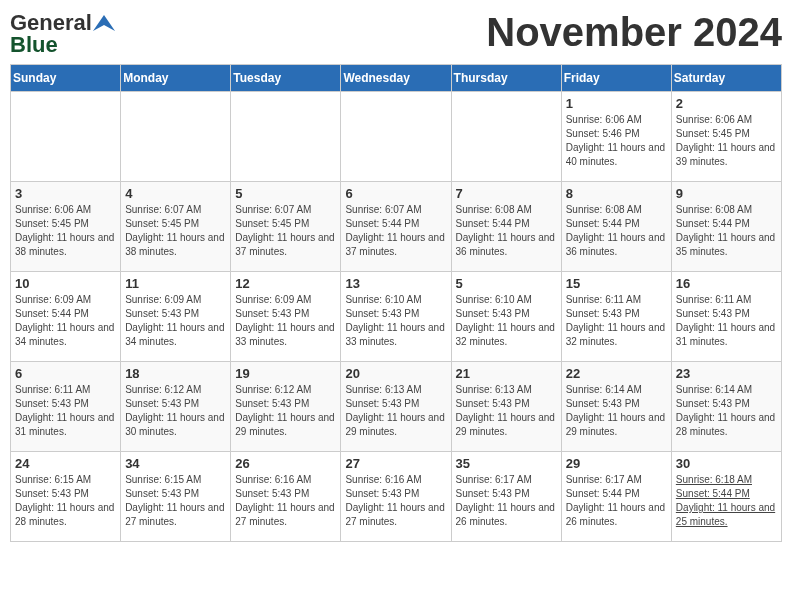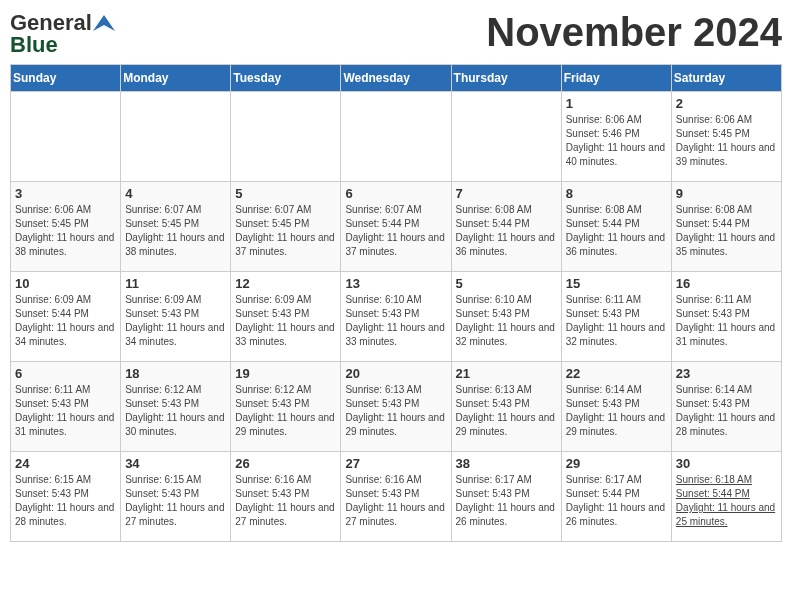--- a/index.html
+++ b/index.html
@@ -275,21 +275,21 @@
 Sunset: 5:43 PM
 Daylight: 11 hours and 27 minutes.</div>
         </td>
         <td>
           <span class="day-num">27</span>
           <div class="day-info" style="white-space: pre-line;">Sunrise: 6:16 AM
 Sunset: 5:43 PM
 Daylight: 11 hours and 27 minutes.</div>
         </td>
         <td>
-          <span class="day-num">38</span>
+          <span class="day-num">35</span>
           <div class="day-info" style="white-space: pre-line;">Sunrise: 6:17 AM
 Sunset: 5:43 PM
 Daylight: 11 hours and 26 minutes.</div>
         </td>
         <td>
           <span class="day-num">29</span>
           <div class="day-info" style="white-space: pre-line;">Sunrise: 6:17 AM
 Sunset: 5:44 PM
 Daylight: 11 hours and 26 minutes.</div>
         </td>

